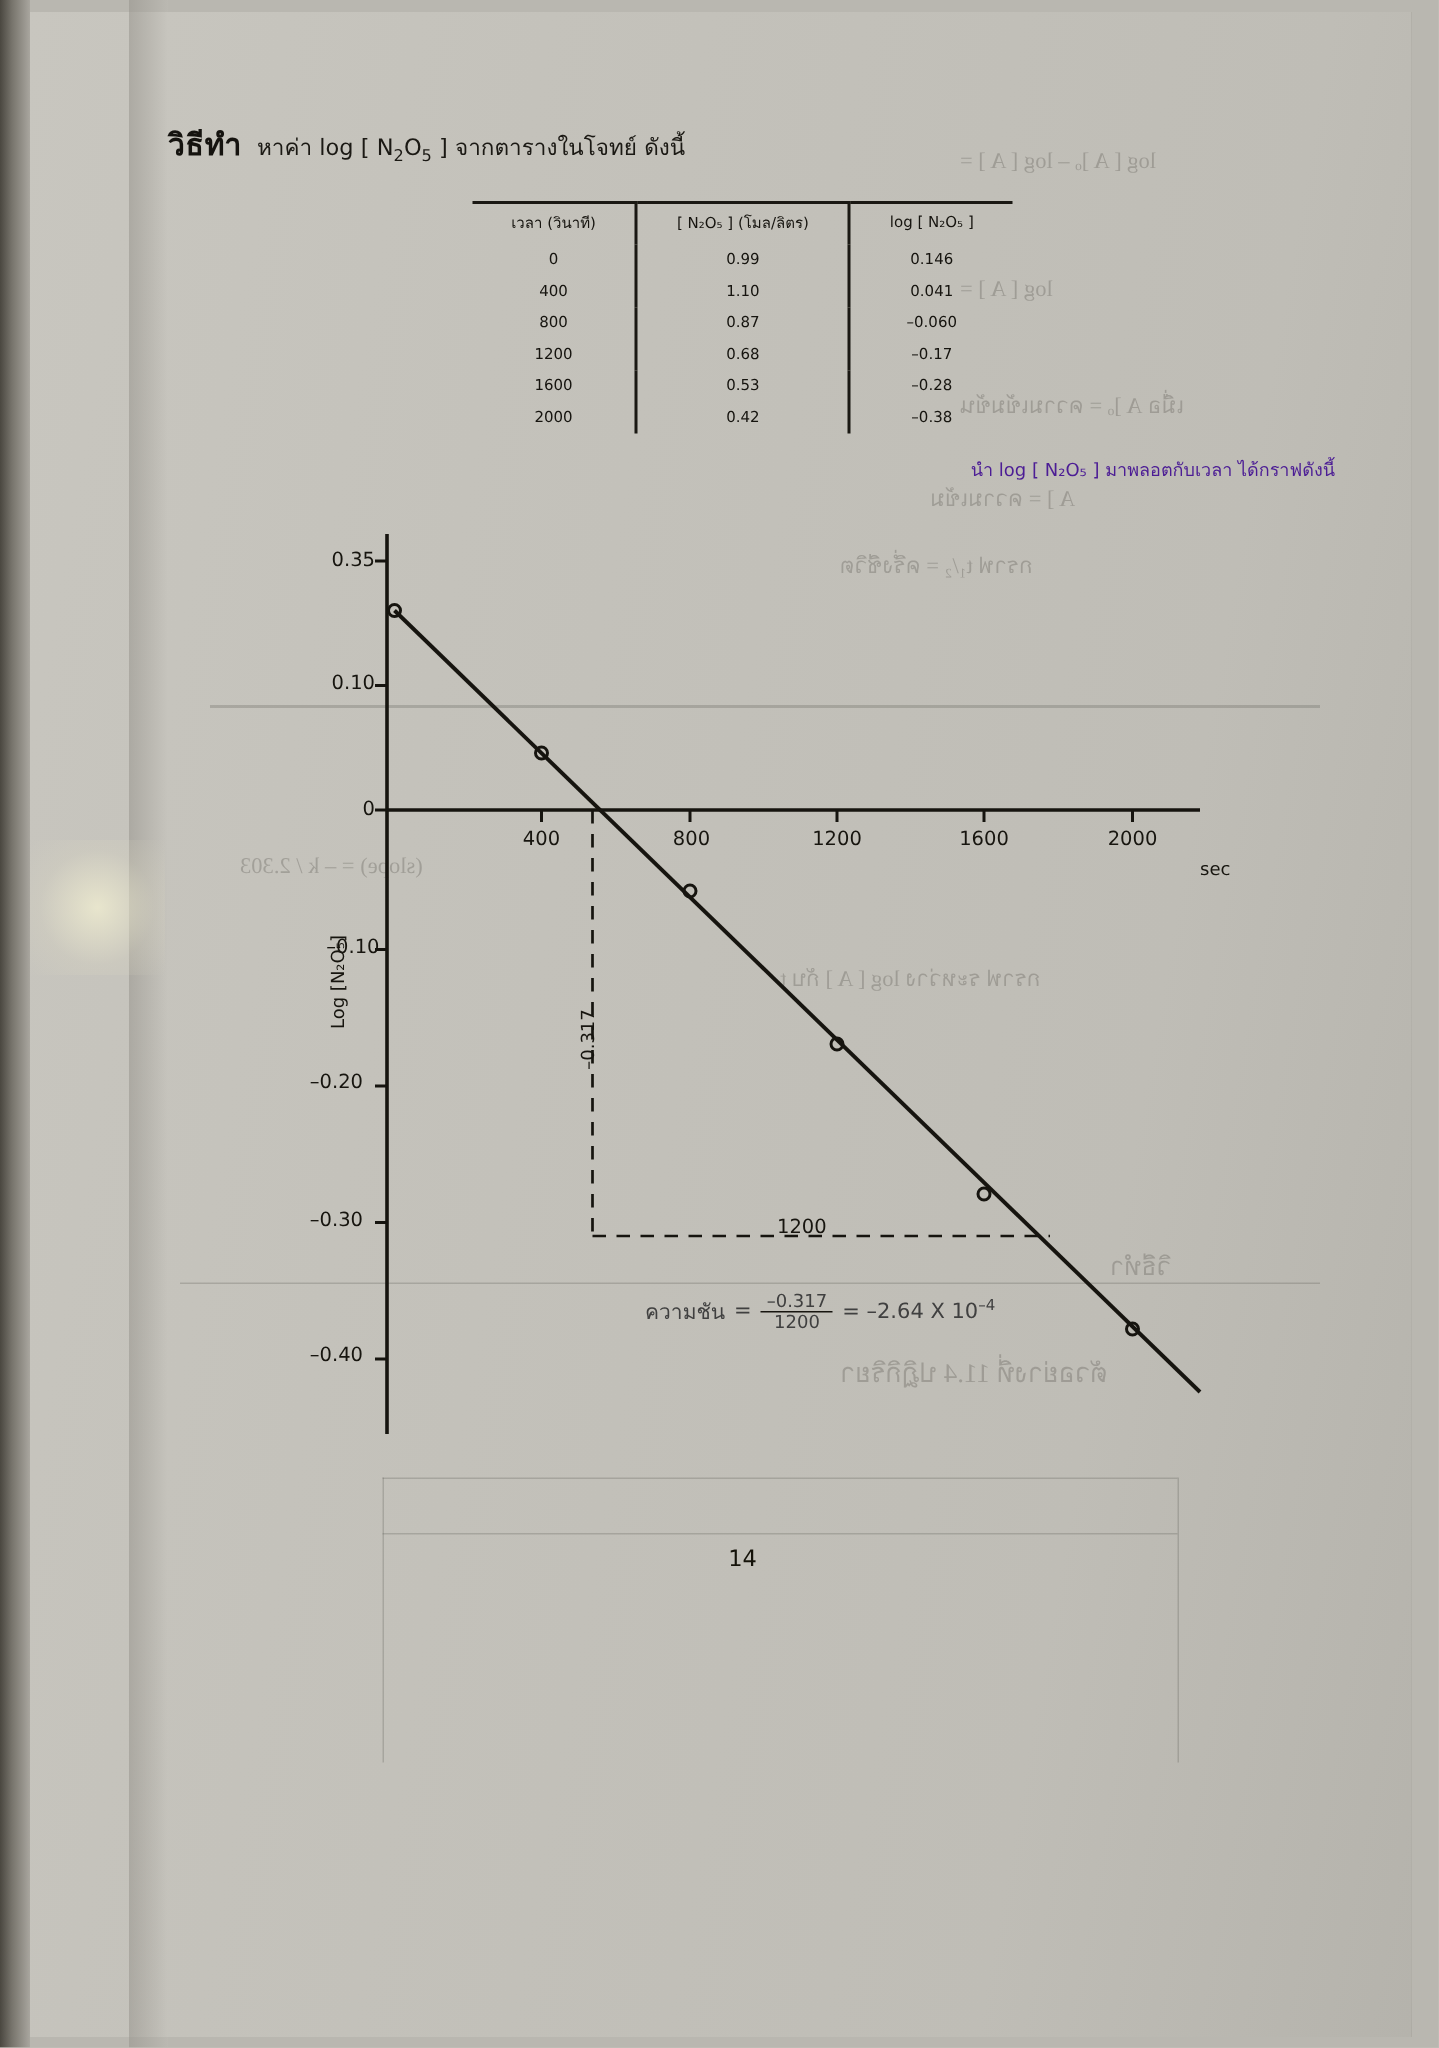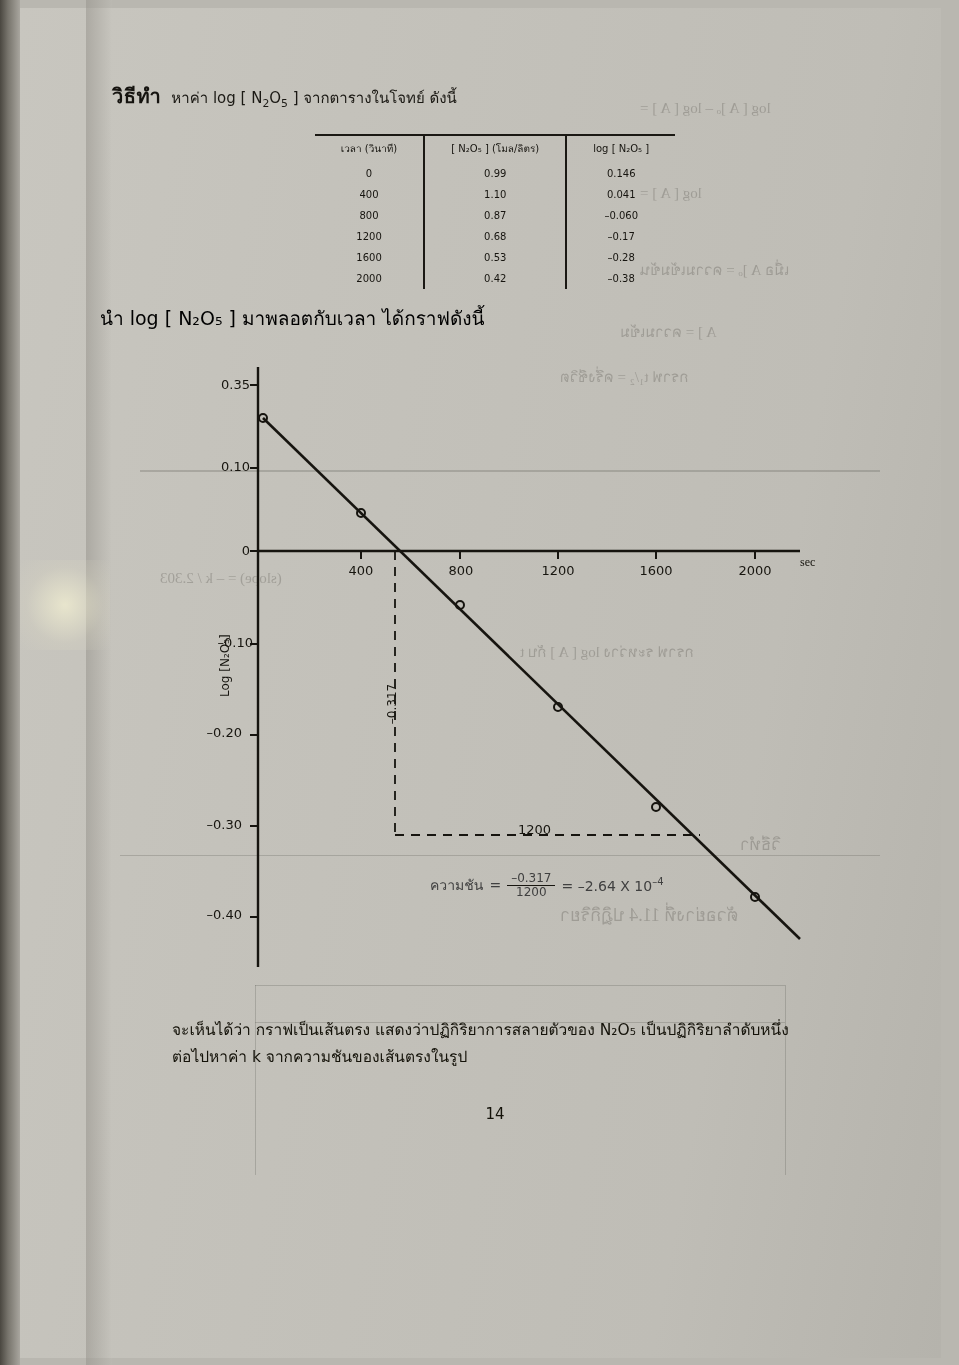--- a/index.html
+++ b/index.html
@@ -112,24 +112,24 @@
   }
   table.data .c0 { border-right: 2px solid #1a1813; }
   table.data .c1 { border-right: 2px solid #1a1813; }
   table.data thead tr { border-bottom: 2px solid #1a1813; }
   table.data thead tr.top { border-top: 2px solid #1a1813; border-bottom: none;}
   .tbl-hr {
     border-top: 2px solid #1a1813;
   }
 
   .caption {
-    text-align: left;
-    font-family: "DejaVu Sans", sans-serif;
-    font-size: 19px;
-    color: #000000;
+    text-align: right;
+    font-family: "DejaVu Sans", sans-serif;
+    font-size: 12px;
+    color: #4c1d95;
     margin-top: 14px;
   }
 
   
   .chart-box {
     position: relative;
     margin-top: 34px;
     height: 640px;
   }
   .axis-label-y {
@@ -308,21 +308,21 @@
     <div class="ytick" style="left:91px; top:268px;">–0.10</div>
     <div class="ytick" style="left:80px; top:358px;">–0.20</div>
     <div class="ytick" style="left:80px; top:450px;">–0.30</div>
     <div class="ytick" style="left:80px; top:540px;">–0.40</div>
 
     <div class="xtick" style="left:235px; top:196px;">400</div>
     <div class="xtick" style="left:335px; top:196px;">800</div>
     <div class="xtick" style="left:432px; top:196px;">1200</div>
     <div class="xtick" style="left:530px; top:196px;">1600</div>
     <div class="xtick" style="left:629px; top:196px;">2000</div>
-    <div class="xunit" style="left:700px; top:188px;font-family:Liberation Serif, serif;">sec</div>
+    <div class="xunit" style="left:700px; top:216px;">sec</div>
 
     <div class="drop-label" style="left:272px; top:330px;">–0.317</div>
     <div class="run-label" style="left:418px; top:455px;">1200</div>
 
     <div class="slope-eq">
       <span>ความชัน</span>
       <span>=</span>
       <span class="frac">
         <span class="num">–0.317</span>
         <span class="den">1200</span>
@@ -357,19 +357,15 @@
       <circle cx="360" cy="238" r="4" fill="none" stroke="#16140f" stroke-width="2"></circle>
       <circle cx="458" cy="340" r="4" fill="none" stroke="#16140f" stroke-width="2"></circle>
       <circle cx="556" cy="440" r="4" fill="none" stroke="#16140f" stroke-width="2"></circle>
       <circle cx="655" cy="530" r="4" fill="none" stroke="#16140f" stroke-width="2"></circle>
 
       <line x1="295" y1="184" x2="295" y2="468" stroke="#16140f" stroke-width="1.8" stroke-dasharray="9 7"></line>
       <line x1="295" y1="468" x2="600" y2="468" stroke="#16140f" stroke-width="1.8" stroke-dasharray="9 7"></line>
     </svg>
   </div>
 
-  <div class="closing">
-    <div>จะเห็นได้ว่า กราฟเป็นเส้นตรง แสดงว่าปฏิกิริยาการสลายตัวของ N₂O₅ เป็นปฏิกิริยาลำดับหนึ่ง</div>
-    <div>ต่อไปหาค่า k จากความชันของเส้นตรงในรูป</div>
-  </div>
 
   <div class="pagenum">14</div>
 </div>
 
 </body></html>

